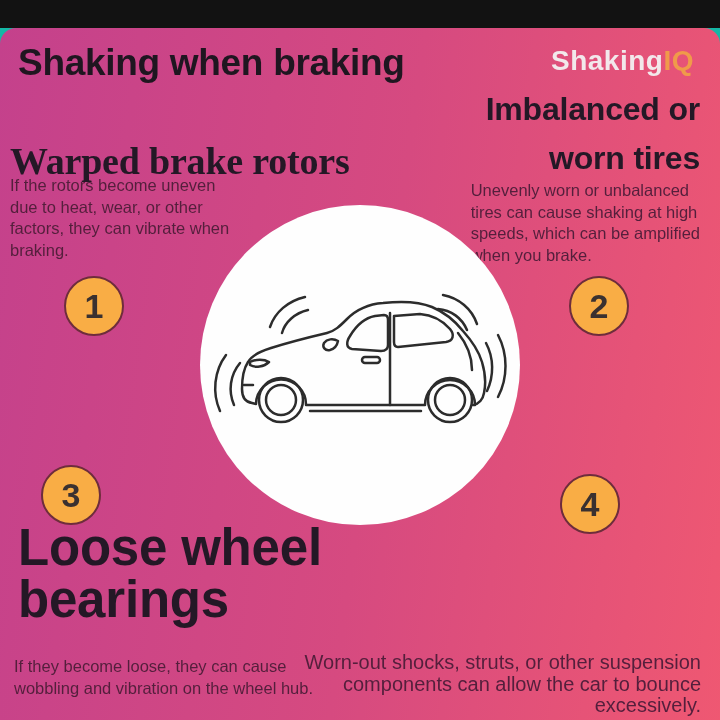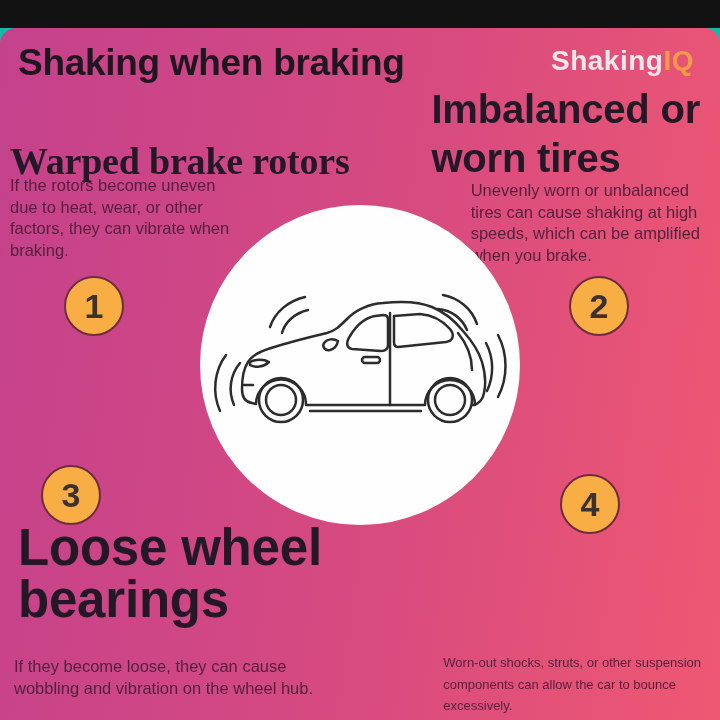--- a/index.html
+++ b/index.html
@@ -4,28 +4,28 @@
 <style>
   html,body{margin:0;padding:0;background:#121212;}
   .stage{position:relative;width:720px;height:720px;background:#14b8a6;font-family:"Liberation Sans",sans-serif;overflow:hidden;margin-top:28px;}
   .card{position:absolute;inset:0;border-radius:16px;overflow:hidden;
         background:linear-gradient(98deg,#c4418c 0%,#d64a80 52%,#ef5872 100%);}
   .main-title{position:absolute;left:18px;top:14px;font-size:37px;line-height:42px;font-weight:700;color:#1f1620;letter-spacing:-0.3px;}
   .logo{position:absolute;top:17px;right:26px;font-size:28px;font-weight:700;letter-spacing:0.5px;color:#f2e8eb;}
   .logo .accent{color:#f09a4a;}
   .heading{position:absolute;font-weight:700;color:#241826;white-space:pre-line;letter-spacing:-0.2px;}
   .h1{left:10px;top:109px;font-size:38px;line-height:48px;font-family:Liberation Serif, serif;}
-  .h2{right:20px;top:57px;font-size:40px;line-height:49px;}
+  .h2{right:20px;top:57px;font-size:32px;line-height:49px;text-align:right;}
   .h3{left:18px;top:494px;font-size:51px;line-height:52px;}
   .h4{right:18px;top:519px;font-size:39px;line-height:52px;text-align:right;}
   .desc{position:absolute;color:#541f3c;font-size:16.5px;line-height:21.5px;white-space:pre-line;}
   .d1{left:10px;top:147px;}
   .d2{right:20px;top:152px;}
   .d3{left:14px;top:628px;}
-  .d4{right:19px;top:624px;text-align:left;font-size:13px;}
+  .d4{right:19px;top:624px;text-align:right;font-size:20px;}
   .badge{position:absolute;width:60px;height:60px;border-radius:50%;background:#f9ad45;border:2px solid #6e2d3c;
          box-sizing:border-box;display:flex;align-items:center;justify-content:center;
          font-size:34px;font-weight:700;color:#3a3130;}
   .b1{left:64px;top:248px;}
   .b2{left:569px;top:248px;}
   .b3{left:41px;top:437px;}
   .b4{left:560px;top:446px;}
   .center-circle{position:absolute;left:200px;top:177px;width:320px;height:320px;border-radius:50%;background:#fefefe;}
   .center-circle svg{display:block;}
 </style>

